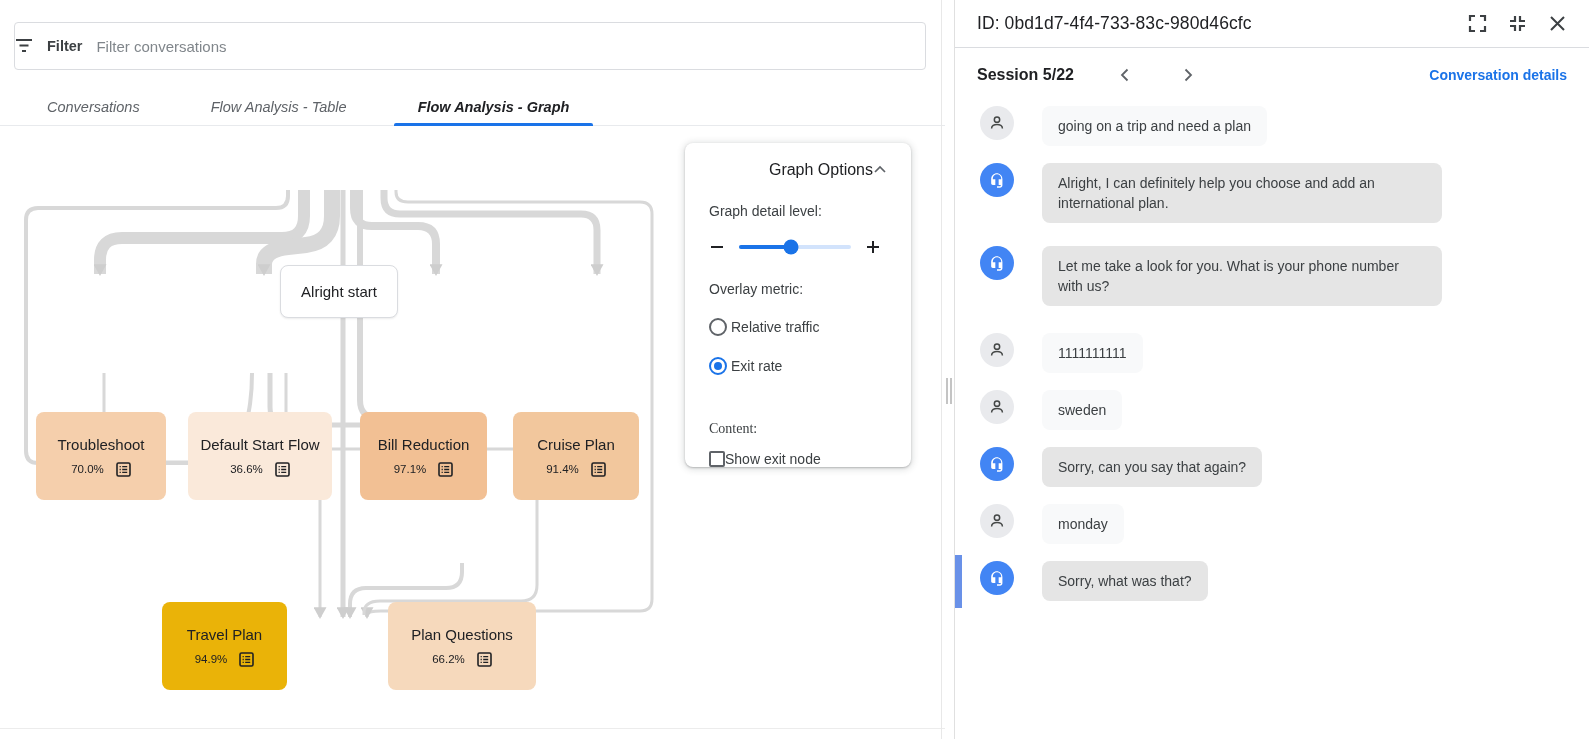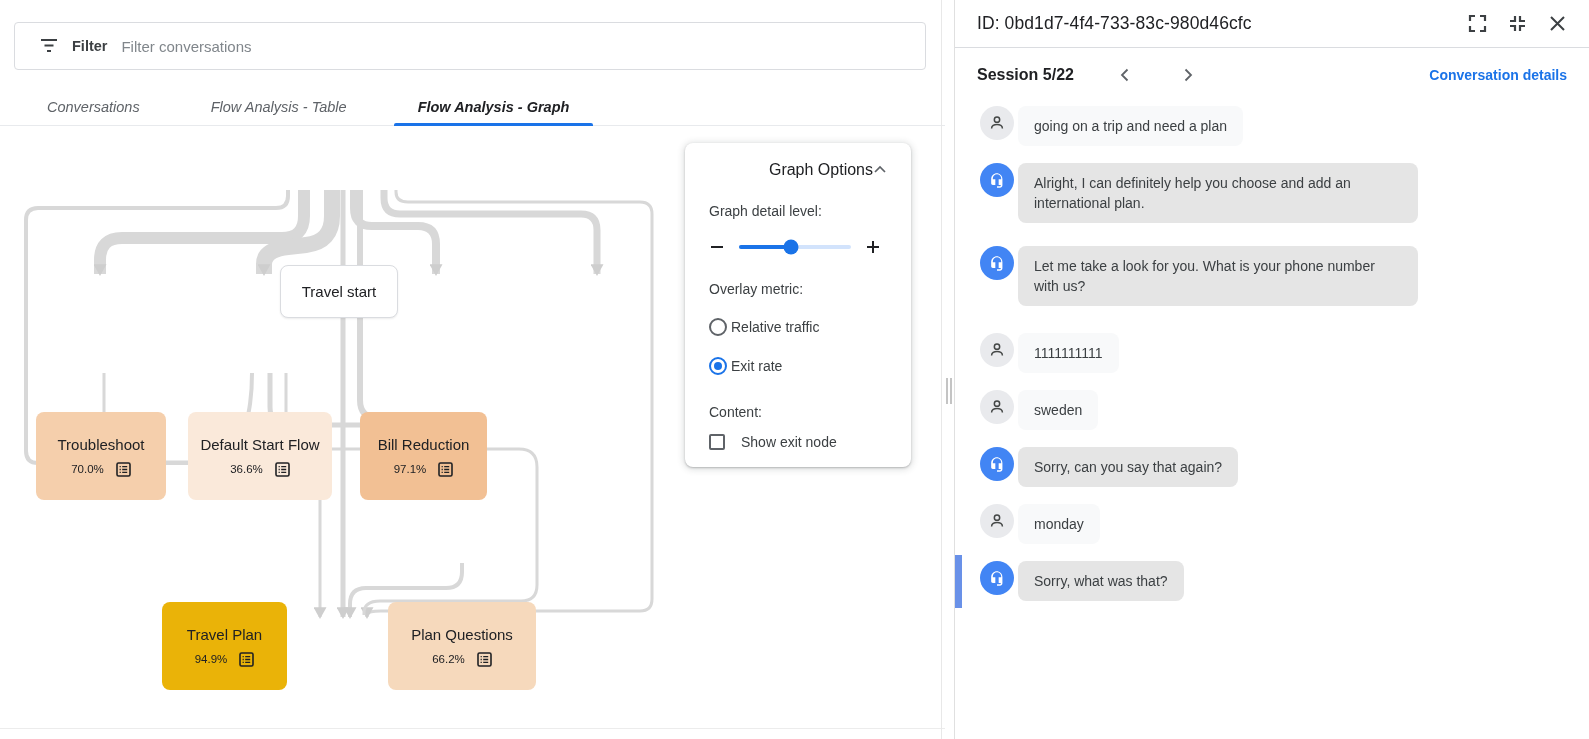--- a/index.html
+++ b/index.html
@@ -5,21 +5,21 @@
   * { margin:0; padding:0; box-sizing:border-box; }
   html,body { width:1589px; height:739px; background:#fff; overflow:hidden;
     font-family:"Liberation Sans", sans-serif; color:#202124; }
   .app { position:relative; width:1589px; height:739px; }
 
   
   .left { position:absolute; left:0; top:0; width:945px; height:739px; background:#fff; }
 
   .filter-box { position:absolute; left:14px; top:22px; width:912px; height:48px;
     border:1px solid #dadce0; border-radius:4px; display:flex; align-items:center;
-    padding:0 25px; gap:14px; cursor:text; }
+    padding:0 0; gap:14px; cursor:text; }
   .filter-icon { width:18px; height:18px; flex:0 0 auto; }
   .filter-label { font-size:14.5px; font-weight:700; color:#3c4043; }
   .filter-placeholder { font-size:15px; color:#80868b; }
 
   .tabs { position:absolute; left:0; top:88px; width:945px; height:38px;
     border-bottom:1px solid #e8eaed; display:flex; }
   .tab { padding:0 24px; display:flex; align-items:center; font-size:14.5px;
     color:#5f6368; cursor:pointer; position:relative; margin-left:23px;font-style:italic; }
   .tab:first-child { margin-left:23px; }
   .tab.active { color:#202124; font-weight:700; }
@@ -50,21 +50,21 @@
   .sl-track { position:relative; width:112px; height:4px; background:#d2e3fc; border-radius:2px; cursor:pointer; }
   .sl-fill { position:absolute; left:0; top:0; height:4px; background:#1a73e8; border-radius:2px; }
   .sl-knob { position:absolute; top:50%; width:15px; height:15px; background:#1a73e8;
     border-radius:50%; transform:translate(-50%,-50%); cursor:grab; }
   .radio-row { display:flex; align-items:center; gap:4px; margin-top:21px; cursor:pointer; }
   .radio { width:18px; height:18px; border-radius:50%; border:2px solid #5f6368; position:relative; flex:0 0 auto; }
   .radio.sel { border-color:#1a73e8; }
   .radio.sel::after { content:""; position:absolute; left:3px; top:3px; width:8px; height:8px;
     border-radius:50%; background:#1a73e8; }
   .radio-label { font-size:14px; color:#3c4043; }
-  .check-row { display:flex; align-items:center; gap:16px; margin-top:14px; cursor:pointer; }
+  .check-row { display:flex; align-items:center; gap:0; margin-top:14px; cursor:pointer; }
   .checkbox { width:16px; height:16px; border:2px solid #5f6368; border-radius:2px; flex:0 0 auto; }
 
   
   .split-line1 { position:absolute; left:941px; top:0; width:1px; height:739px; background:#e8e8e8; }
   .split-line2 { position:absolute; left:954px; top:0; width:1px; height:739px; background:#e0e0e0; }
   .split-handle { position:absolute; left:944px; top:378px; width:9px; height:26px; cursor:col-resize;
     display:flex; gap:2px; justify-content:center; }
   .split-handle span { width:2px; height:26px; background:#c4c4c4; }
 
   
@@ -78,21 +78,21 @@
   .session-row { position:absolute; left:0; top:48px; width:634px; height:54px;
     display:flex; align-items:center; padding:0 22px; }
   .session-label { font-size:16px; font-weight:700; color:#202124; }
   .nav-btn { width:18px; height:18px; cursor:pointer; }
   .nav-prev { margin-left:42px; }
   .nav-next { margin-left:45px; }
   .details-link { margin-left:auto; font-size:14px; font-weight:700; color:#1a73e8; cursor:pointer; }
 
   .messages { position:absolute; left:0; top:102px; width:634px; bottom:0;
     padding:4px 22px 0 25px; overflow:hidden; }
-  .msg-row { position:relative; display:flex; align-items:flex-start; gap:4px; margin-bottom:17px; }
+  .msg-row { position:relative; display:flex; align-items:flex-start; gap:28px; margin-bottom:17px; }
   .avatar { width:34px; height:34px; border-radius:50%; flex:0 0 auto;
     display:flex; align-items:center; justify-content:center; }
   .avatar.user { background:#e9eaed; }
   .avatar.bot { background:#4285f4; }
   .avatar svg { width:20px; height:20px; }
   .bubble { border-radius:8px; padding:10px 16px; font-size:14px; line-height:20px;
     color:#3c4043; max-width:400px; margin-top:0; }
   .bubble.user { background:#f8f9fa; }
   .bubble.bot { background:#e5e5e5; }
   .sel-bar { position:absolute; left:-25px; top:-6px; bottom:-7px; width:7px; background:#6991e8; }
@@ -149,21 +149,21 @@
 
           <path d="M270 373 L270 407 Q270 425 288 425 L436 425 Q454 425 454 443 L454 464" stroke-width="5" marker-end="url(#arr)"></path>
 
           <path d="M286 373 L286 431 Q286 449 304 449 L519 449 Q537 449 537 467 L537 585 Q537 601 521 601 L380 601 Q364 601 364 613 L364 615" stroke-width="3"></path>
 
           <path d="M462 563 L462 572 Q462 588 446 588 L366 588 Q350 588 350 604 L350 617" stroke-width="4" marker-end="url(#arr)"></path>
         </g>
       </svg>
 
       <div class="gnode start" style="left:280px; top:138px; width:118px; height:53px;">
-        <div class="gnode-label">Travel start</div>
+        <div class="gnode-label">Alright start</div>
       </div>
 
       <div class="gnode" style="left: 36px; top: 285px; width: 130px; height: 88px; background-color: rgb(245, 207, 172);">
         <div class="gnode-label">Troubleshoot</div>
         <div class="gnode-meta">
           <span class="gnode-rate">70.0%</span>
           <svg width="15" height="15" viewBox="0 0 15 15">
               <rect x="1" y="1" width="13" height="13" rx="1.5" fill="none" stroke="#202124" stroke-width="1.6"></rect>
               <path d="M3.6 4.7h1.2M6.2 4.7h5M3.6 7.5h1.2M6.2 7.5h5M3.6 10.3h1.2M6.2 10.3h5" stroke="#202124" stroke-width="1.3"></path>
             </svg>
@@ -185,20 +185,30 @@
         <div class="gnode-label">Bill Reduction</div>
         <div class="gnode-meta">
           <span class="gnode-rate">97.1%</span>
           <svg width="15" height="15" viewBox="0 0 15 15">
               <rect x="1" y="1" width="13" height="13" rx="1.5" fill="none" stroke="#202124" stroke-width="1.6"></rect>
               <path d="M3.6 4.7h1.2M6.2 4.7h5M3.6 7.5h1.2M6.2 7.5h5M3.6 10.3h1.2M6.2 10.3h5" stroke="#202124" stroke-width="1.3"></path>
             </svg>
         </div>
       </div>
 
+      <div class="gnode" style="left: 513px; top: 285px; width: 126px; height: 88px; background-color: rgb(242, 199, 157);">
+        <div class="gnode-label">Cruise Plan</div>
+        <div class="gnode-meta">
+          <span class="gnode-rate">91.4%</span>
+          <svg width="15" height="15" viewBox="0 0 15 15">
+              <rect x="1" y="1" width="13" height="13" rx="1.5" fill="none" stroke="#202124" stroke-width="1.6"></rect>
+              <path d="M3.6 4.7h1.2M6.2 4.7h5M3.6 7.5h1.2M6.2 7.5h5M3.6 10.3h1.2M6.2 10.3h5" stroke="#202124" stroke-width="1.3"></path>
+            </svg>
+        </div>
+      </div>
 
       <div class="gnode" style="left: 162px; top: 475px; width: 125px; height: 88px; background-color: #eab308;">
         <div class="gnode-label">Travel Plan</div>
         <div class="gnode-meta">
           <span class="gnode-rate">94.9%</span>
           <svg width="15" height="15" viewBox="0 0 15 15">
               <rect x="1" y="1" width="13" height="13" rx="1.5" fill="none" stroke="#202124" stroke-width="1.6"></rect>
               <path d="M3.6 4.7h1.2M6.2 4.7h5M3.6 7.5h1.2M6.2 7.5h5M3.6 10.3h1.2M6.2 10.3h5" stroke="#202124" stroke-width="1.3"></path>
             </svg>
         </div>
@@ -241,21 +251,21 @@
       </div>
       <div class="gopts-sub" style="margin-top:26px;">Overlay metric:</div>
       <div class="radio-row">
         <span class="radio"></span>
         <span class="radio-label">Relative traffic</span>
       </div>
       <div class="radio-row">
         <span class="radio sel"></span>
         <span class="radio-label">Exit rate</span>
       </div>
-      <div class="gopts-sub" style="margin-top:29px;">Content:</div>
+      <div class="gopts-sub" style="margin-top:46px;font-family:Liberation Serif, serif;">Content:</div>
       <div class="check-row">
         <span class="checkbox"></span>
         <span class="radio-label">Show exit node</span>
       </div>
     </div>
   </div>
 
   <div class="split-line1"></div>
   <div class="split-line2"></div>
   <div class="split-handle">

